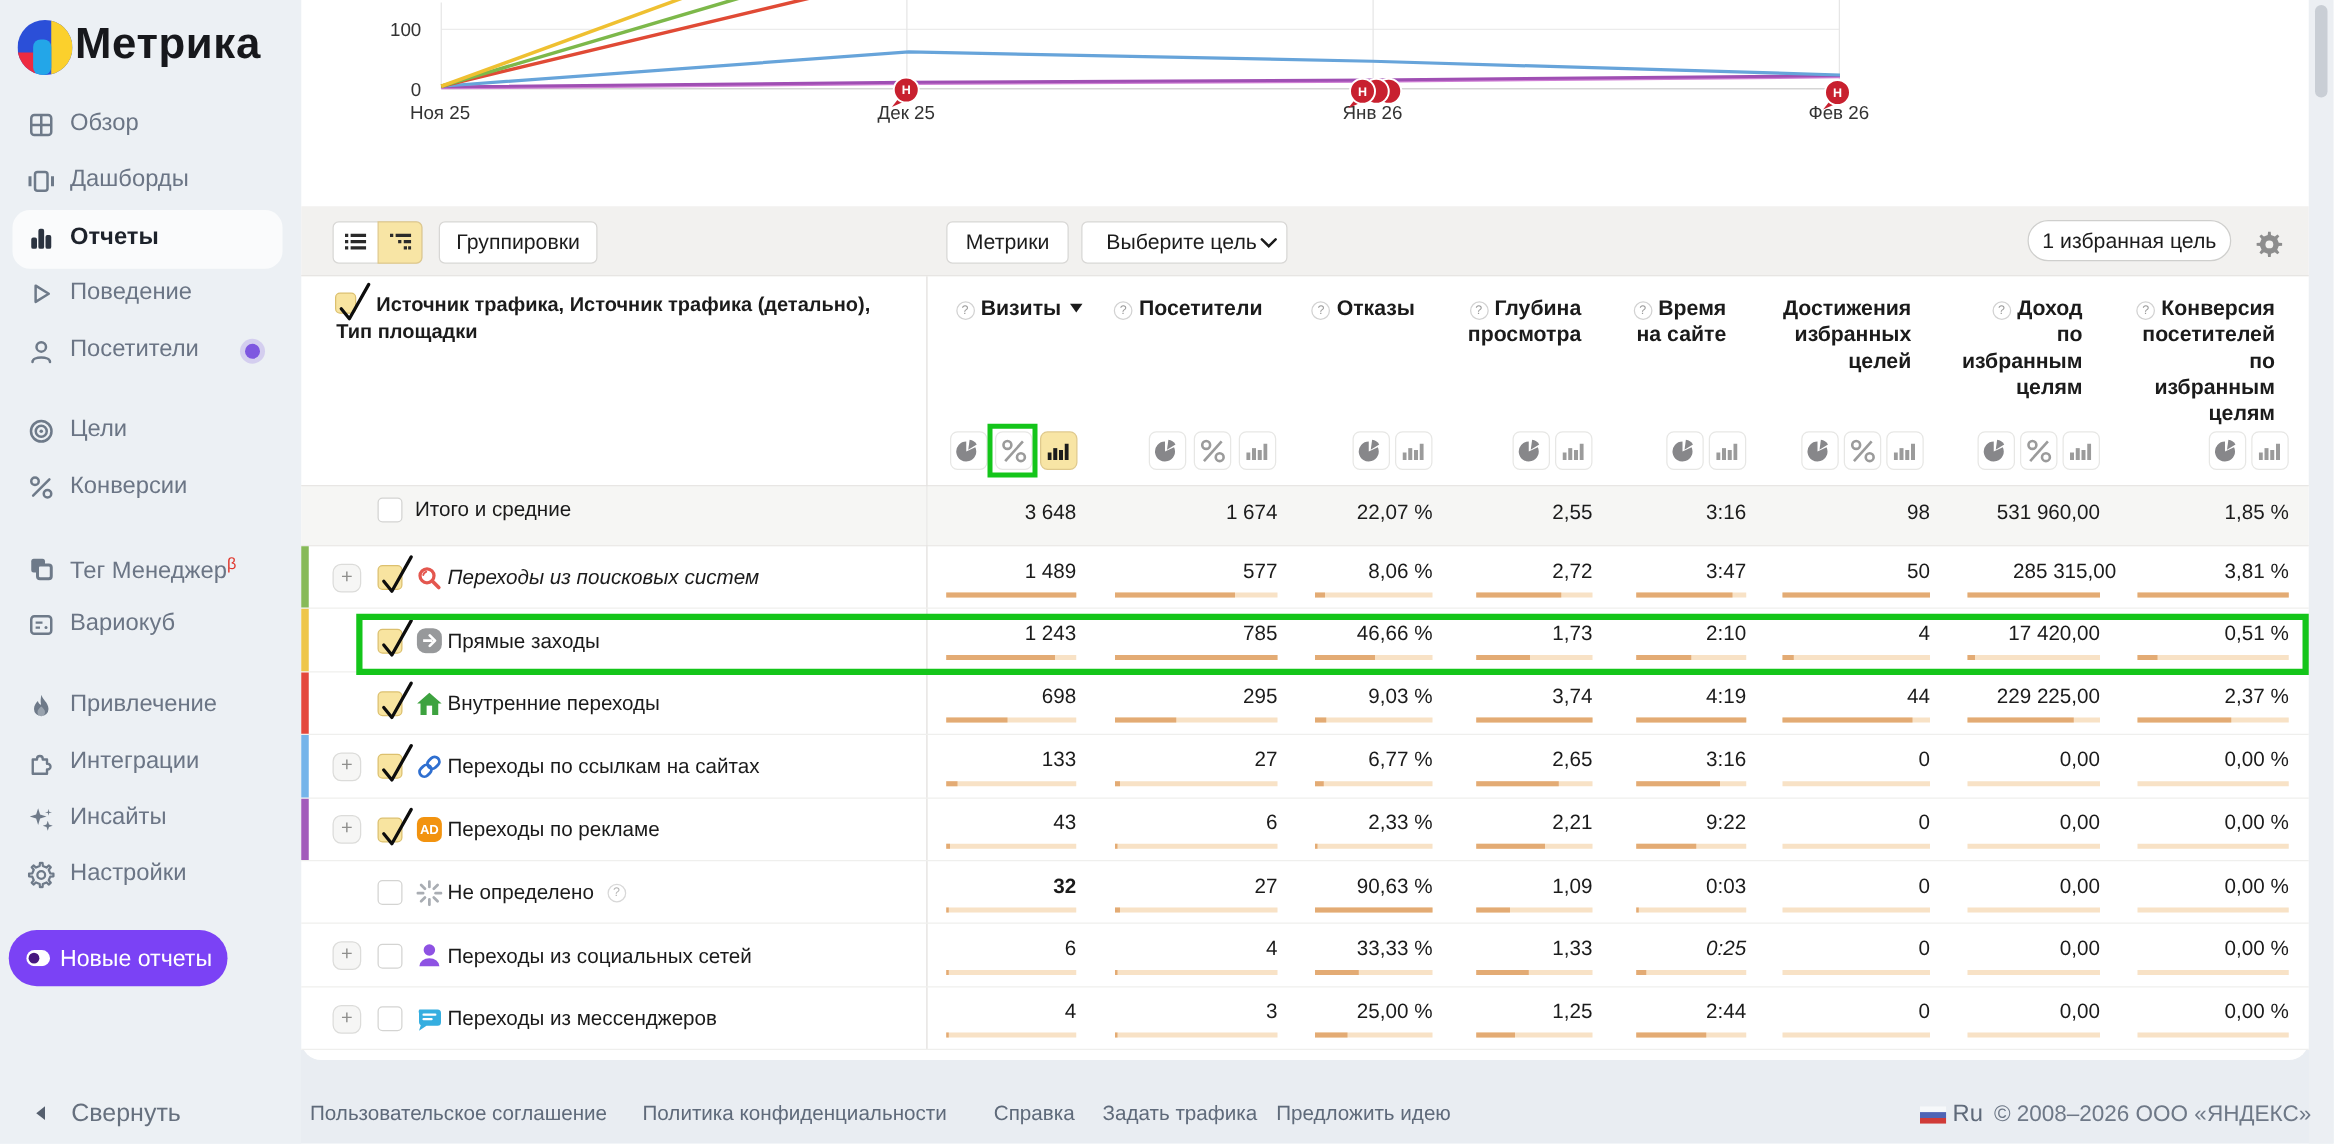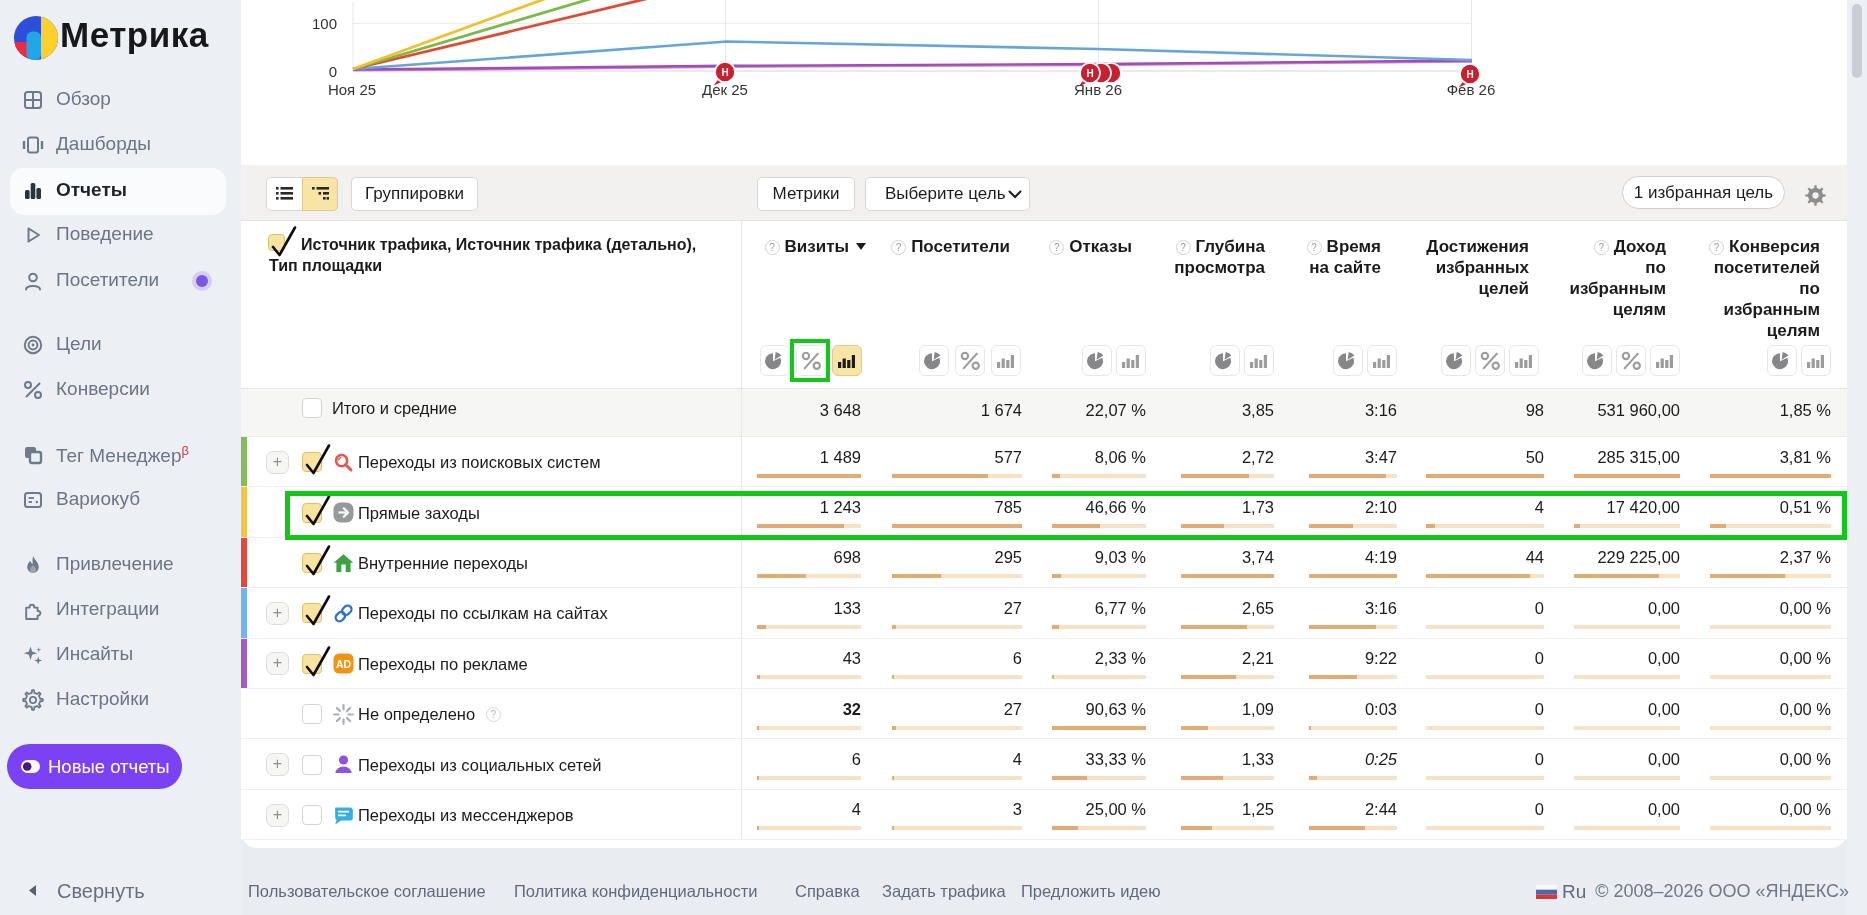--- a/index.html
+++ b/index.html
@@ -321,59 +321,59 @@
     <rect x="4.6" y="6.5" width="3.2" height="9.5" fill="#9b9b9b"></rect>
     <rect x="9.2" y="8" width="3.2" height="8" fill="#9b9b9b"></rect>
     <rect x="13.8" y="3" width="3.2" height="13" fill="#9b9b9b"></rect>
   </svg>
 <div style="position:absolute;left:241px;top:388.0px;width:1606px;height:49.0px;background:#f6f6f4;border-top:1px solid #e8e6e4;border-bottom:1px solid #eceae8;"></div>
 <div style="position:absolute;left:302px;top:398px;width:20px;height:20px;background:#fff;border:1px solid #d4d4d2;border-radius:4px;"></div>
 <div style="position:absolute;left:332px;top:399px;font-size:16.5px;color:#1b1b1b;">Итого и средние</div>
 <div class="num" style="right:1006px;top:401.0px;">3 648</div>
 <div class="num" style="right:845px;top:401.0px;">1 674</div>
 <div class="num" style="right:721px;top:401.0px;">22,07 %</div>
-<div class="num" style="right:593px;top:401.0px;">3,85</div>
+<div class="num" style="right:593px;top:401.0px;">2,55</div>
 <div class="num" style="right:470px;top:401.0px;">3:16</div>
 <div class="num" style="right:323px;top:401.0px;">98</div>
 <div class="num" style="right:187px;top:401.0px;">531 960,00</div>
 <div class="num" style="right:36px;top:401.0px;">1,85 %</div>
 <div style="position:absolute;left:741px;top:221px;width:1px;height:619px;background:#e3e1df;opacity:0.6;"></div>
 <div style="position:absolute;left:241px;top:437.0px;width:1606px;height:50.4px;border-bottom:1px solid #efefed;"></div>
 <div style="position:absolute;left:241px;top:437.0px;width:6px;height:49.4px;background:#87ba58;"></div>
 <div style="position:absolute;left:266px;top:450.7px;width:23px;height:23px;background:#f6f6f5;border:1px solid #dcdcda;border-radius:7px;"></div>
 <div style="position:absolute;left:266px;top:450.7px;width:23px;height:23px;font-size:16px;color:#8f8f8d;text-align:center;line-height:22px;">+</div>
 <div style="position:absolute;left:302px;top:452.2px;width:20px;height:20px;background:#f8e4a0;border:1px solid #dcc06e;border-radius:4px;"></div>
 <svg style="position:absolute;left:305px;top:443.2px;width:26px;height:34px;" viewBox="0 0 26 34">
     <path d="M2,22 L8.5,30 L24,2.5" fill="none" stroke="#0d0d0d" stroke-width="2.6" stroke-linecap="round" stroke-linejoin="round"></path>
   </svg>
 <svg style="position:absolute;left:332.5px;top:451.7px;width:21px;height:21px;" viewBox="0 0 21 21">
     <circle cx="8.6" cy="8.6" r="5.6" fill="none" stroke="#e4574f" stroke-width="2.6"></circle>
     <line x1="12.8" y1="12.8" x2="18" y2="18" stroke="#e4574f" stroke-width="3" stroke-linecap="round"></line>
     <path d="M5.6 8 A3.3 3.3 0 0 1 8 5.4" fill="none" stroke="#e4574f" stroke-width="1.5" stroke-linecap="round"></path>
   </svg>
-<div class="lbl" style="left:358px;top:453.2px;">Переходы из поисковых систем</div>
+<div class="lbl" style="left:358px;top:453.2px;font-style:italic;">Переходы из поисковых систем</div>
 <div class="num" style="right:1006px;top:447.5px;">1 489</div>
 <div class="barbg" style="left:757px;top:473.5px;width:104px;"></div>
 <div class="barfg" style="left:757px;top:473.5px;width:104px;"></div>
 <div class="num" style="right:845px;top:447.5px;">577</div>
 <div class="barbg" style="left:892px;top:473.5px;width:130px;"></div>
 <div class="barfg" style="left:892px;top:473.5px;width:96px;"></div>
 <div class="num" style="right:721px;top:447.5px;">8,06 %</div>
 <div class="barbg" style="left:1052px;top:473.5px;width:94px;"></div>
 <div class="barfg" style="left:1052px;top:473.5px;width:8px;"></div>
 <div class="num" style="right:593px;top:447.5px;">2,72</div>
 <div class="barbg" style="left:1181px;top:473.5px;width:93px;"></div>
 <div class="barfg" style="left:1181px;top:473.5px;width:68px;"></div>
 <div class="num" style="right:470px;top:447.5px;">3:47</div>
 <div class="barbg" style="left:1309px;top:473.5px;width:88px;"></div>
 <div class="barfg" style="left:1309px;top:473.5px;width:77px;"></div>
 <div class="num" style="right:323px;top:447.5px;">50</div>
 <div class="barbg" style="left:1426px;top:473.5px;width:118px;"></div>
 <div class="barfg" style="left:1426px;top:473.5px;width:118px;"></div>
-<div class="num" style="right:187px;top:447.5px;text-align:center;">285 315,00</div>
+<div class="num" style="right:174px;top:447.5px;text-align:center;">285 315,00</div>
 <div class="barbg" style="left:1574px;top:473.5px;width:106px;"></div>
 <div class="barfg" style="left:1574px;top:473.5px;width:106px;"></div>
 <div class="num" style="right:36px;top:447.5px;">3,81 %</div>
 <div class="barbg" style="left:1710px;top:473.5px;width:121px;"></div>
 <div class="barfg" style="left:1710px;top:473.5px;width:121px;"></div>
 <div style="position:absolute;left:241px;top:487.4px;width:1606px;height:50.4px;border-bottom:1px solid #efefed;"></div>
 <div style="position:absolute;left:241px;top:487.4px;width:6px;height:49.4px;background:#eec64a;"></div>
 <div style="position:absolute;left:302px;top:502.6px;width:20px;height:20px;background:#f8e4a0;border:1px solid #dcc06e;border-radius:4px;"></div>
 <svg style="position:absolute;left:305px;top:493.6px;width:26px;height:34px;" viewBox="0 0 26 34">
     <path d="M2,22 L8.5,30 L24,2.5" fill="none" stroke="#0d0d0d" stroke-width="2.6" stroke-linecap="round" stroke-linejoin="round"></path>

